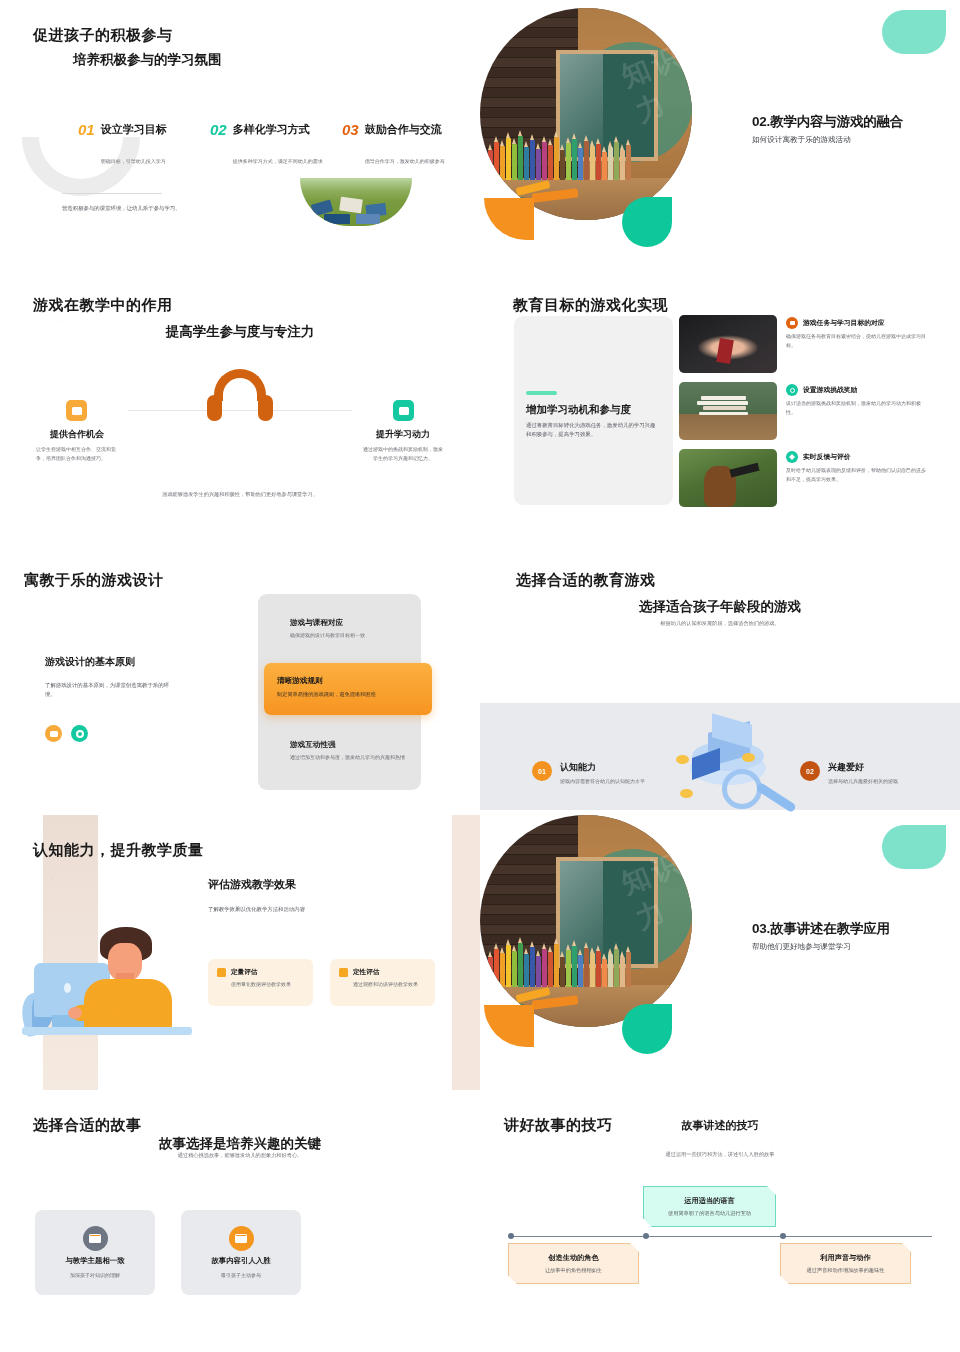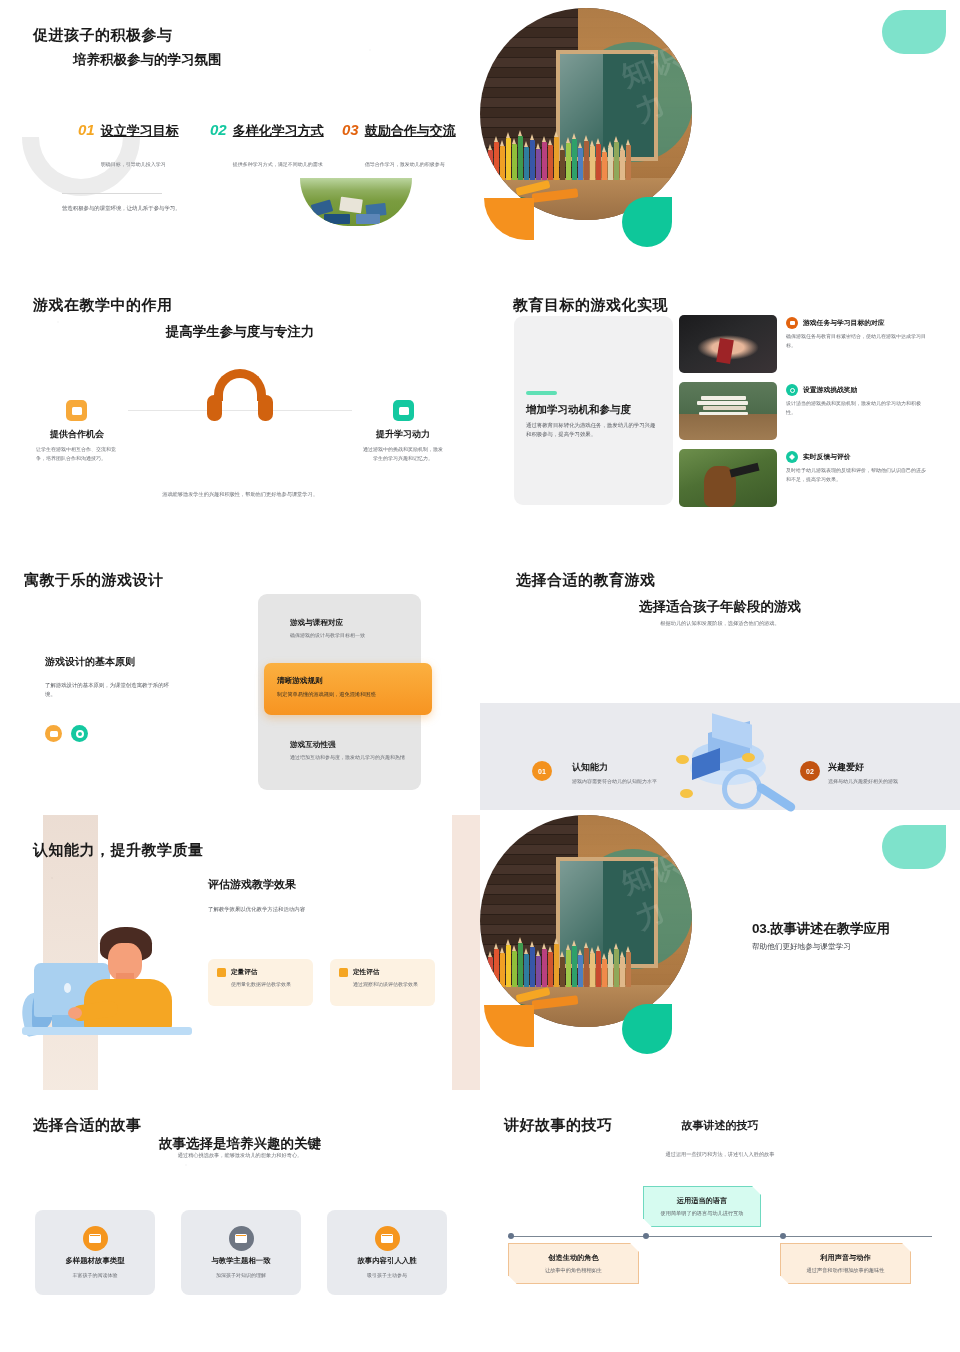--- a/index.html
+++ b/index.html
@@ -26,21 +26,21 @@
   .s1-arc { position:absolute; left:22px; top:78px; width:118px; height:118px;
             border: 17px solid #ececec; border-radius: 50%;
             border-right-color: transparent; border-top-color: transparent; transform: rotate(-45deg); }
   .s1-wm { position:absolute; right:26px; top:14px; width:120px; height:90px; opacity:.05;
            background: radial-gradient(circle at 30% 40%, #999 0 1px, transparent 1px); }
   .s1-t1 { position:absolute; left:33px; top:26px; }
   .s1-t2 { position:absolute; left:73px; top:51px; }
   .s1-num-row { position:absolute; left:78px; top:122px; width:380px; display:flex; gap:18px; }
   .s1-col { width:114px; display:flex; gap:6px; }
   .s1-n { font-size:15px; font-weight:bold; font-style:italic; line-height:1; }
-  .s1-ct { font-size:13px; font-weight:bold; color:#1a1a1a; margin-bottom:20px;text-decoration:underline; }
+  .s1-ct { font-size:11px; font-weight:bold; color:#1a1a1a; margin-bottom:20px; }
   .s1-rule { position:absolute; left:62px; top:193px; width:100px; height:1px; background:#d9d9d9; }
   .s1-foot { position:absolute; left:62px; top:204px; width:260px; }
   .s1-photo { position:absolute; left:300px; top:178px; width:112px; height:48px;
               border-radius: 0 0 56px 56px; overflow:hidden; }
   .s1-photo .sky { position:absolute; inset:0; background:linear-gradient(#bcd6a0 0%, #8fae5e 26%, #7a9c3f 48%, #6f9433 100%); }
   .s1-photo .bk1 { position:absolute; left:12px; top:24px; width:20px; height:12px; background:#2f5f8f; transform:rotate(-16deg); border-radius:1px;}
   .s1-photo .bk2 { position:absolute; left:40px; top:20px; width:22px; height:14px; background:#e8e4d8; transform:rotate(8deg); border-radius:1px;}
   .s1-photo .bk3 { position:absolute; left:66px; top:26px; width:20px; height:12px; background:#3b6fa0; transform:rotate(-6deg); border-radius:1px;}
   .s1-photo .bk4 { position:absolute; left:24px; top:36px; width:26px; height:10px; background:#1f4f7d; border-radius:1px;}
   .s1-photo .bk5 { position:absolute; left:56px; top:36px; width:24px; height:10px; background:#5c86b8; border-radius:1px;}
@@ -147,21 +147,21 @@
   .ph-grad2 { position:absolute; inset:0; background:linear-gradient(180deg,#5d7a5a 0%,#4d6b4b 55%,#8d6b45 56%,#a07c52 100%); }
   .ph-book { position:absolute; background:#f2efe6; border-radius:1px; }
   .ph-grad3 { position:absolute; inset:0; background:linear-gradient(160deg,#6d8f4c 0%,#4e7034 45%,#3c5a28 100%); }
   .ph-hair { position:absolute; left:26%; top:30%; width:32%; height:70%; background:#7b4a22; border-radius:40% 40% 20% 20%;}
   .ph-cap { position:absolute; left:52%; top:30%; width:30%; height:14%; background:#1e1e1e; transform:rotate(-14deg);}
 
   
   .s6-title { position:absolute; left:36px; top:26px; }
   .s6-h { position:absolute; left:0; right:0; top:53px; text-align:center; }
   .s6-panel { position:absolute; left:0px; top:158px; width:480px; height:107px; background:#e9eaee; }
-  .s6-c1 { position:absolute; left:52px; top:216px; width:150px; display:flex; gap:20px; }
+  .s6-c1 { position:absolute; left:52px; top:216px; width:150px; display:flex; gap:8px; }
   .s6-c2 { position:absolute; left:320px; top:216px; width:150px; display:flex; gap:8px; }
   .s6-badge { width:20px; height:20px; border-radius:50%; color:#fff; font-size:7px; font-weight:bold;
               display:flex; align-items:center; justify-content:center; flex:none; }
   .s6-badge.o1 { background:#f3921e; }
   .s6-badge.o2 { background:#c25311; }
   .s6-art { position:absolute; left:190px; top:168px; width:120px; height:96px; }
   .s6-cyl { position:absolute; left:20px; top:38px; width:76px; height:34px; background:#cfe2f8; border-radius:50%; }
   .s6-cyl2 { position:absolute; left:22px; top:28px; width:72px; height:30px; background:#bfd9f6; border-radius:50%; }
   .s6-wedge { position:absolute; left:38px; top:14px; width:42px; height:34px; background:#94bdee; transform: skewY(-16deg); }
   .s6-wedge2 { position:absolute; left:42px; top:6px; width:40px; height:24px; background:#b4d2f5; transform: skewY(16deg); }
@@ -313,20 +313,24 @@
         <div class="pencil" style="height:30px;background:#e0b88a"></div>
         <div class="pencil" style="height:35px;background:#c07a4a"></div>
       </div>
       <div class="sd-marker1"></div>
         <div class="sd-marker2"></div>
         <div class="sd-marker3"></div>
       <div class="sd-wm">知识力</div>
     </div>
     <div class="sd-orange-q"></div>
     <div class="sd-teal-leaf"></div>
+    <div class="sd-text">
+      <div class="sd-h">02.教学内容与游戏的融合</div>
+      <div class="sd-s">如何设计寓教于乐的游戏活动</div>
+    </div>
   </section>
 
   <section class="slide">
     <div class="s3-wm"></div>
     <div class="s3-title h-title">游戏在教学中的作用</div>
     <div class="s3-h h-main">提高学生参与度与专注力</div>
     <div class="s3-line"></div>
 
     <div class="s3-head">
       <div class="s3-band"></div>
@@ -572,27 +576,20 @@
   </section>
 
   <section class="slide">
     <div class="s9-wm"></div>
     <div class="s9-title h-title">选择合适的故事</div>
     <div class="s9-h h-main">故事选择是培养兴趣的关键</div>
     <div class="s9-s tiny">通过精心挑选故事，能够激发幼儿的想象力和好奇心。</div>
 
     <div class="s9-cards">
       <div class="s9-card">
-        <div class="s9-circ o">
-            <div class="s9-env"></div>
-          </div>
-        <div class="s9-ch">多样题材故事类型</div>
-        <div class="body-s" style="text-align:center">丰富孩子的阅读体验</div>
-      </div>
-      <div class="s9-card">
         <div class="s9-circ gy">
             <div class="s9-env"></div>
           </div>
         <div class="s9-ch">与教学主题相一致</div>
         <div class="body-s" style="text-align:center">加深孩子对知识的理解</div>
       </div>
       <div class="s9-card">
         <div class="s9-circ o">
             <div class="s9-env"></div>
           </div>
@@ -605,21 +602,21 @@
   <section class="slide">
     <div class="s10-title h-title">讲好故事的技巧</div>
     <div class="s10-h">故事讲述的技巧</div>
     <div class="s10-s tiny">通过运用一些技巧和方法，讲述引人入胜的故事</div>
 
     <div class="s10-axis"></div>
     <div class="s10-node" style="left:28px"></div>
     <div class="s10-node" style="left:163px"></div>
     <div class="s10-node" style="left:300px"></div>
 
-    <div class="s10-tag tag-mint" style="left:163px; top:96px; width:118px;">
+    <div class="s10-tag tag-mint" style="left:163px; top:96px; width:133px;">
       <div class="t">运用适当的语言</div>
       <div class="d">使用简单明了的语言与幼儿进行互动</div>
     </div>
     <div class="s10-tag tag-peach" style="left:28px; top:153px; width:131px;">
       <div class="t">创造生动的角色</div>
       <div class="d">让故事中的角色栩栩如生</div>
     </div>
     <div class="s10-tag tag-peach" style="left:300px; top:153px; width:131px;">
       <div class="t">利用声音与动作</div>
       <div class="d">通过声音和动作增加故事的趣味性</div>

